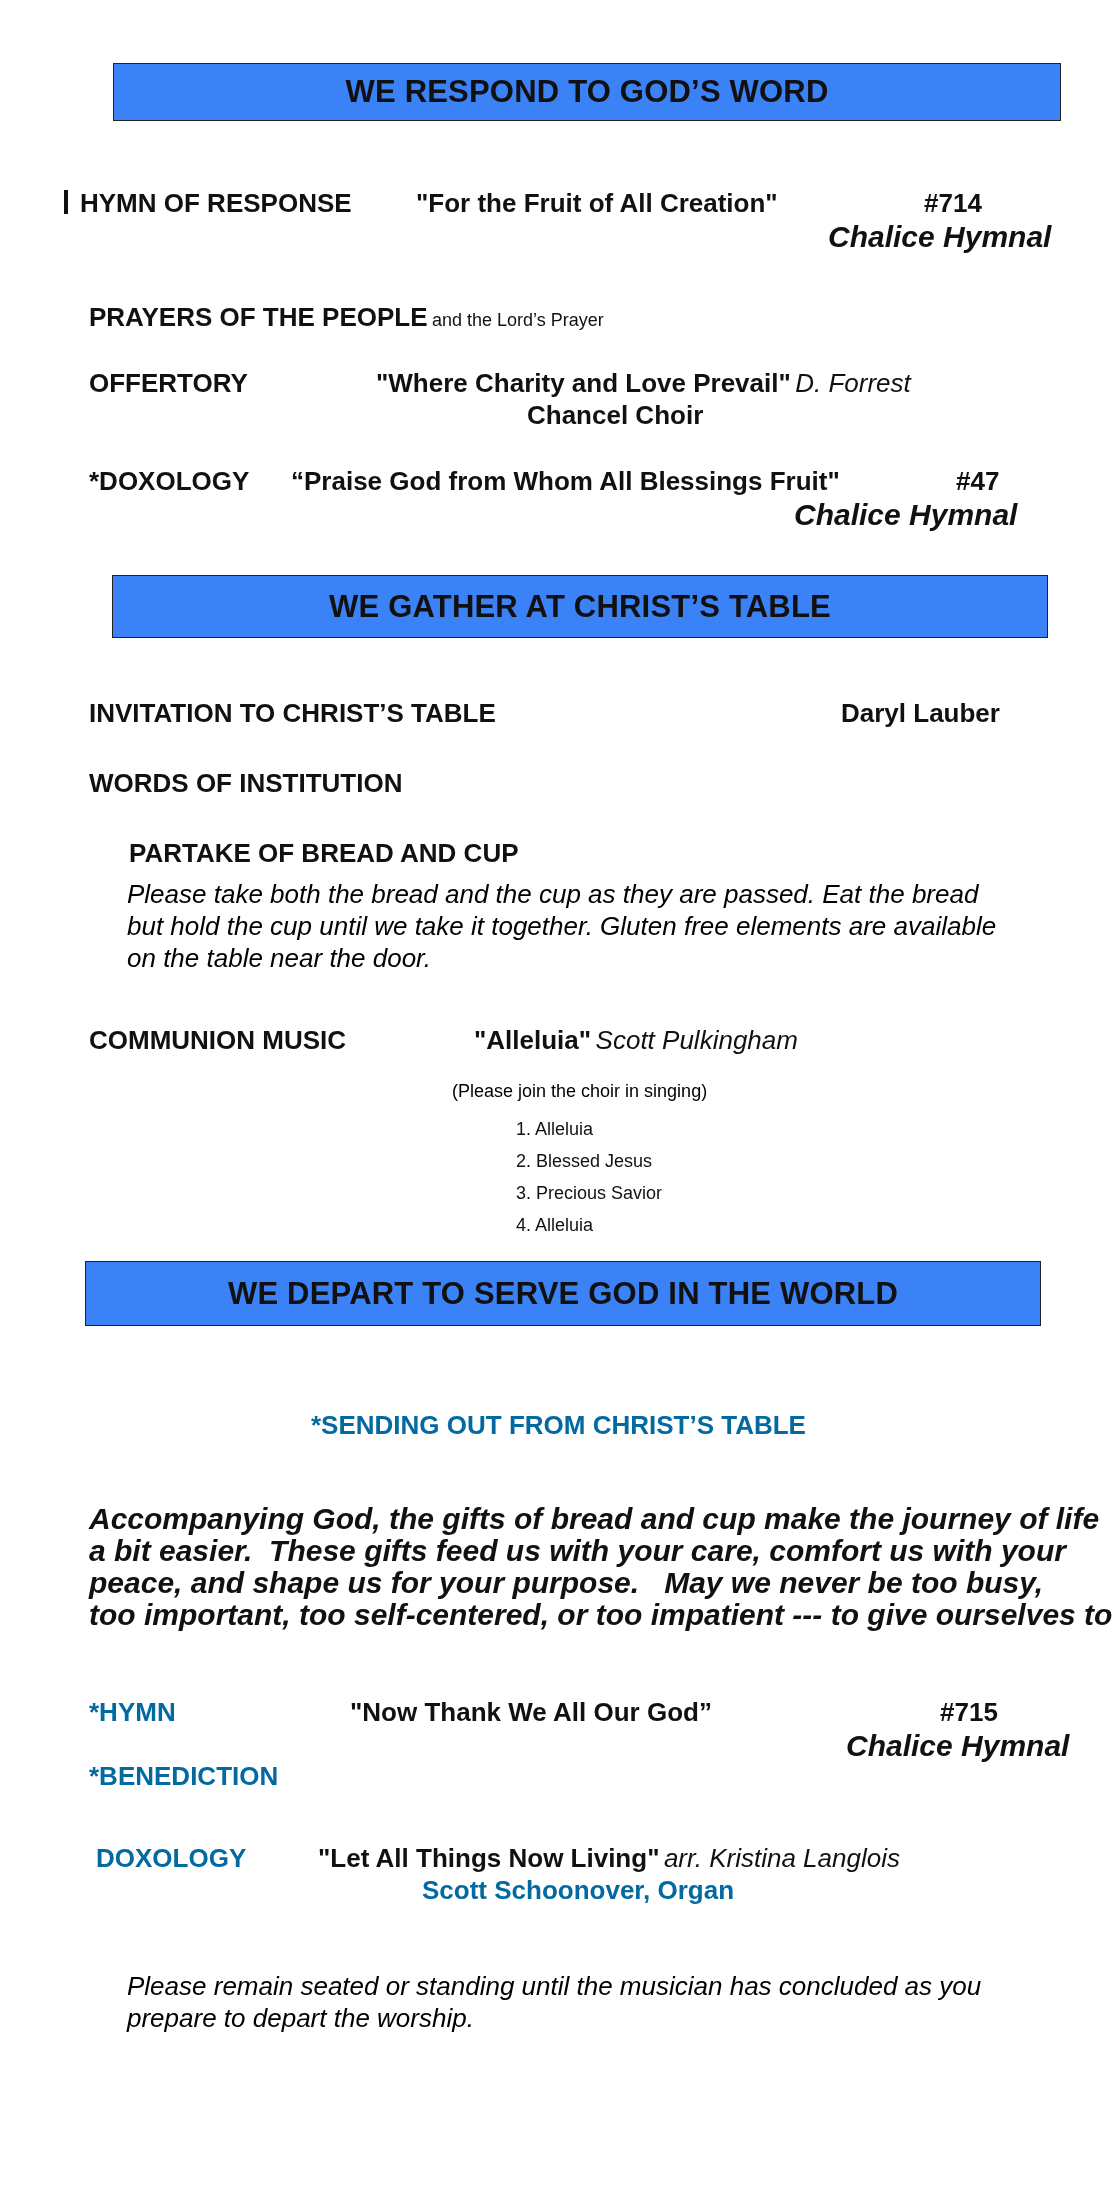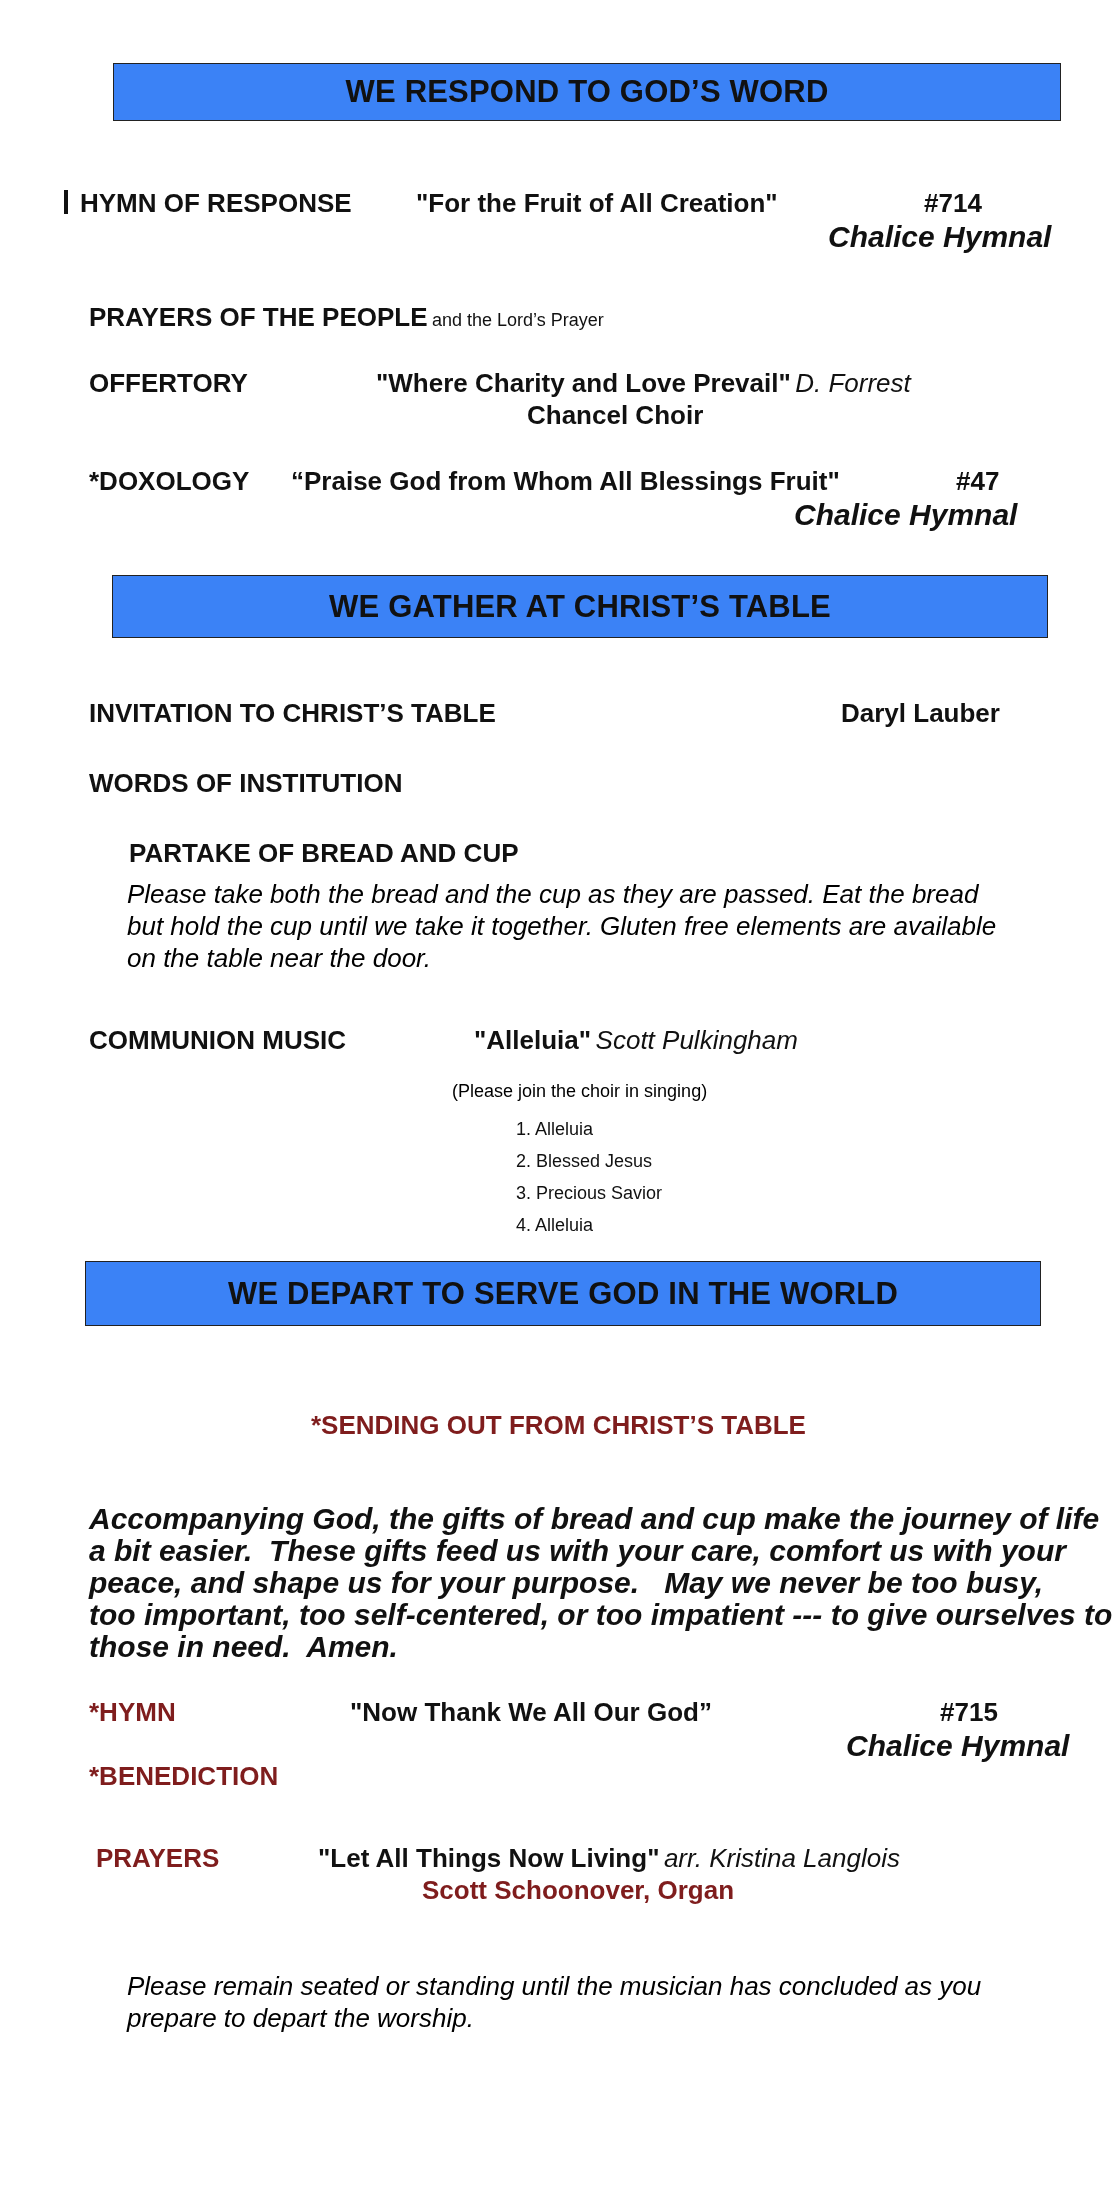--- a/index.html
+++ b/index.html
@@ -7,21 +7,21 @@
          font-family: "Liberation Sans", "DejaVu Sans", sans-serif; color: #111; }
   .abs { position: absolute; white-space: nowrap; }
   .box { position: absolute; background: #3b82f6; border: 1.5px solid #222;
          display: flex; align-items: center; justify-content: center;
          font-weight: bold; font-size: 31px; letter-spacing: 0.2px; color: #111; }
   .b { font-weight: bold; font-size: 26px; }
   .r { font-size: 18px; margin-top: 24px; }
   .i { font-style: italic; font-size: 26px; }
   .bi { font-style: italic; font-weight: bold; font-size: 30px; }
   .purple { color: #000000; }
-  .grey { color: #7f1d1d; }
+  .grey { color: #0369a1; }
 </style>
 </head>
 <body>
 
 <div class="box" style="left:113px; top:63px; width:946px; height:56px;">
   <span>WE RESPOND TO GOD’S WORD</span>
 </div>
 
 <div class="abs" style="left:64px; top:190px; width:4px; height:24px; background:#111;"></div>
 <span class="abs b" style="left:80px; top:188px;">HYMN OF RESPONSE</span>
@@ -79,31 +79,30 @@
   <span>WE DEPART TO SERVE GOD IN THE WORLD</span>
 </div>
 
 <span class="abs b grey" style="left:311px; top:1410px;">*SENDING OUT FROM CHRIST’S TABLE</span>
 
 <div class="abs bi" style="left:89px; top:1503px; line-height:32px;">
   <div>Accompanying God, the gifts of bread and cup make the journey of life</div>
   <div style="white-space:pre;">a bit easier.  These gifts feed us with your care, comfort us with your</div>
   <div style="white-space:pre;">peace, and shape us for your purpose.   May we never be too busy,</div>
   <div>too important, too self-centered, or too impatient --- to give ourselves to</div>
-  <div style="white-space:pre;">those in need.  Amen.</div>
 </div>
 
 <span class="abs b grey" style="left:89px; top:1697px;">*HYMN</span>
 <span class="abs b" style="left:350px; top:1697px;">"Now Thank We All Our God”</span>
 <span class="abs b" style="left:940px; top:1697px;">#715</span>
 <span class="abs bi" style="left:846px; top:1729px;">Chalice Hymnal</span>
 
 <span class="abs b grey" style="left:89px; top:1761px;">*BENEDICTION</span>
 
-<span class="abs b grey" style="left:96px; top:1843px;">PRAYERS</span>
+<span class="abs b grey" style="left:96px; top:1843px;">DOXOLOGY</span>
 <div class="abs" style="left:318px; top:1843px;">
   <span class="b">"Let All Things Now Living"</span>
   <span class="i">arr. Kristina Langlois</span>
 </div>
 <span class="abs b grey" style="left:422px; top:1875px;">Scott Schoonover, Organ</span>
 
 <div class="abs i purple" style="left:127px; top:1970px; line-height:32px;">
   <div>Please remain seated or standing until the musician has concluded as you</div>
   <div>prepare to depart the worship.</div>
 </div>

